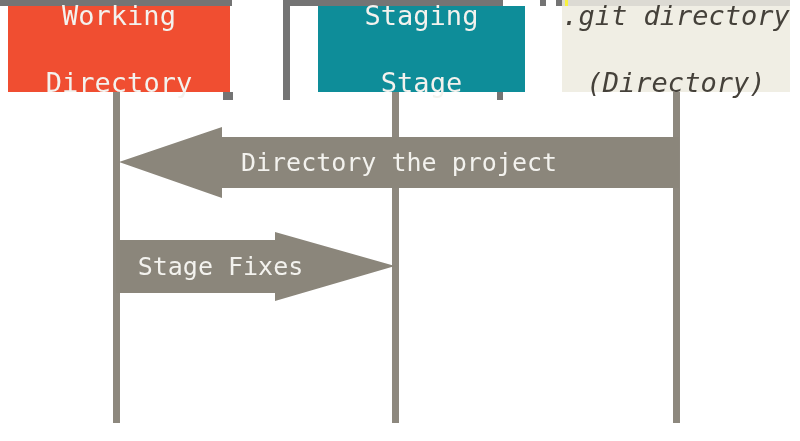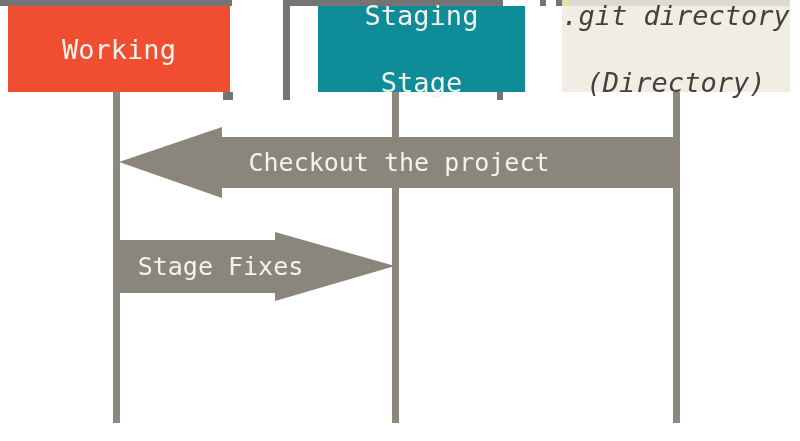--- a/index.html
+++ b/index.html
@@ -72,30 +72,31 @@
   <div class="deco strip-3"></div>
   <div class="yellow-line yellow-1"></div>
   <div class="yellow-line yellow-2"></div>
 
   <div class="lifeline lifeline-1"></div>
   <div class="lifeline lifeline-2"></div>
   <div class="lifeline lifeline-3"></div>
 
   <div class="box box-working">
     <span>Working</span>
+    <span>Directory</span>
   </div>
   <div class="box box-staging">
     <span>Staging</span>
     <span>Stage</span>
   </div>
   <div class="box box-git">
     <span>.git directory</span>
     <span>(Directory)</span>
   </div>
 
   <div class="arrow arrow-checkout">
-    <span>Checkout the project</span>
+    <span>Directory the project</span>
   </div>
   <div class="arrow arrow-stage">
     <span>Stage Fixes</span>
   </div>
 
 </div>
 
 </body></html>

